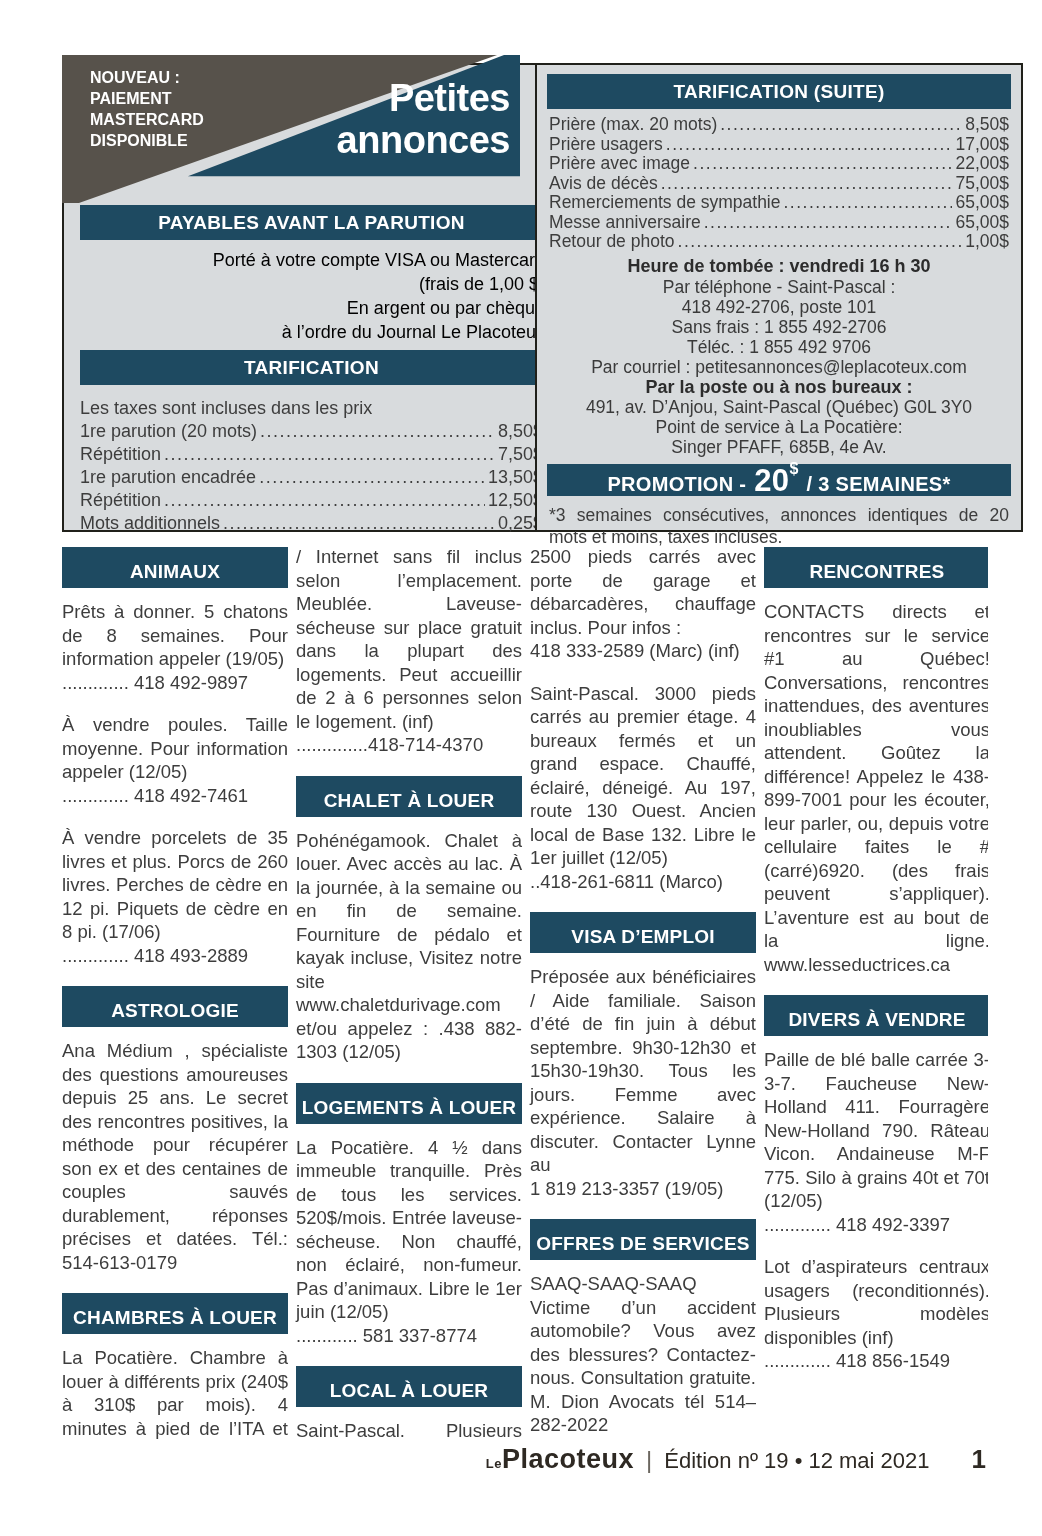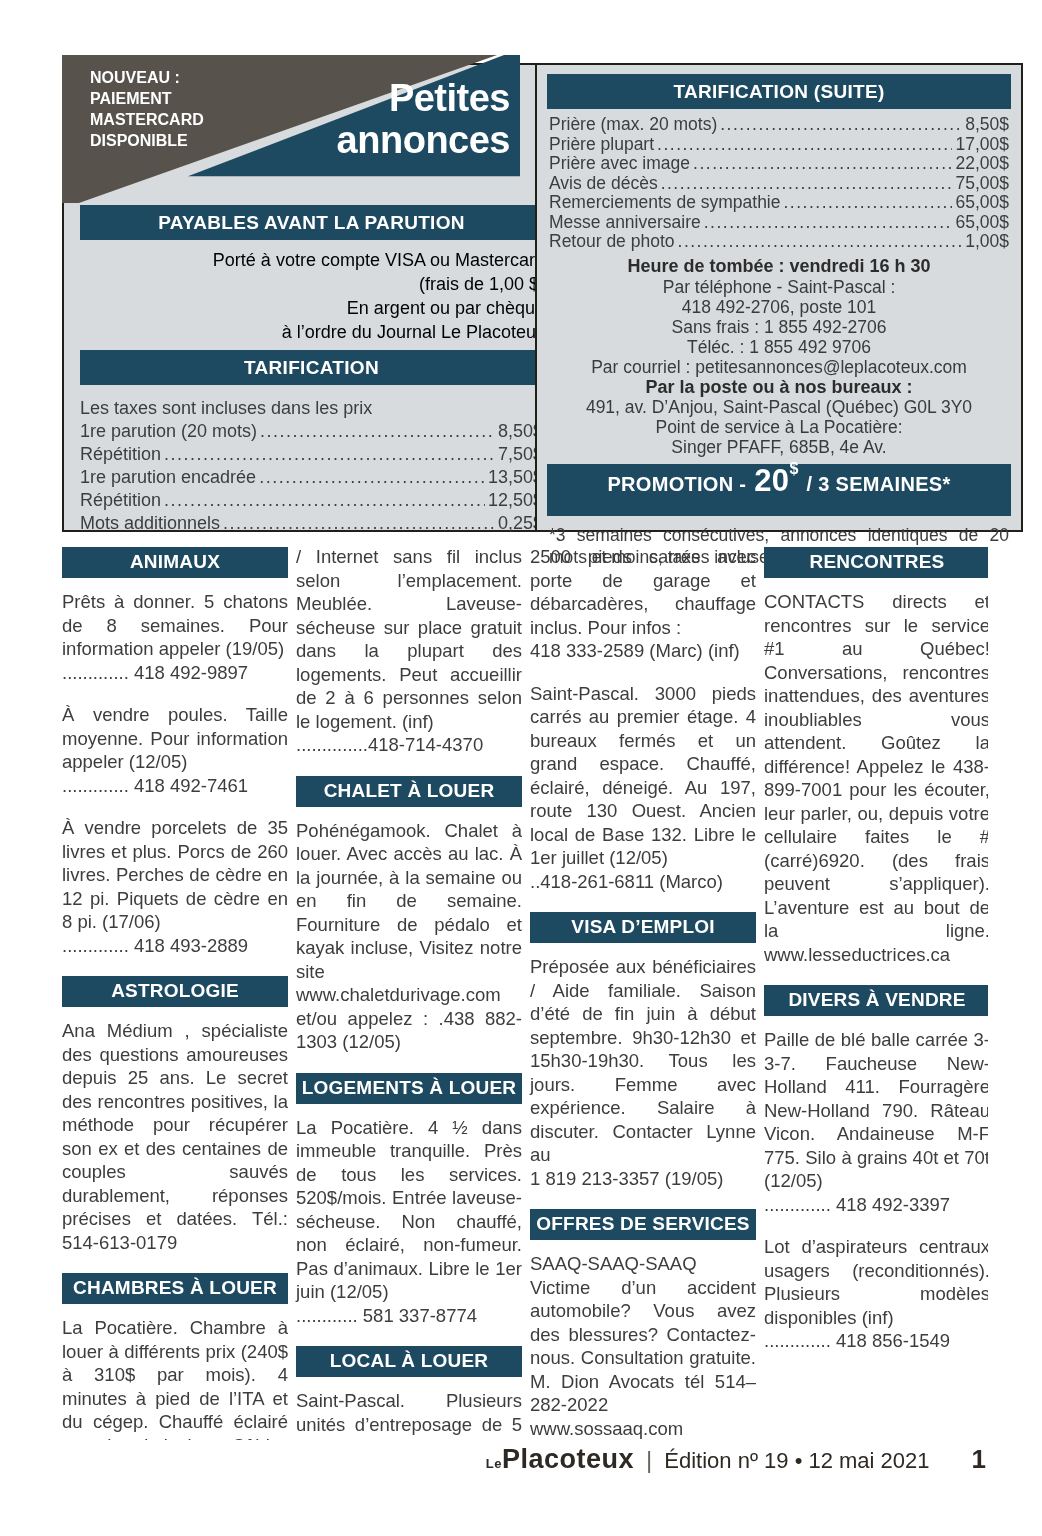--- a/index.html
+++ b/index.html
@@ -20,38 +20,38 @@
   #right-panel .price-row{font-size:17.5px;line-height:19.5px;}
   .pr-label{white-space:nowrap;}
   .pr-leader{flex:1;overflow:hidden;white-space:nowrap;margin:0 3px;}
   .pr-leader::after{content:"....................................................................................";letter-spacing:1.5px;}
   .pr-price{white-space:nowrap;}
 
   .deadline{font-weight:bold;text-align:center;font-size:18px;line-height:22px;margin-top:3px;color:#2c2c2c;}
   .contact-lines,.mail-lines{text-align:center;font-size:17.5px;line-height:20px;color:#3a3a3a;}
   .mail-header{font-weight:bold;text-align:center;font-size:18px;line-height:20px;color:#2c2c2c;}
 
-  .promo{margin-top:7px;display:flex;justify-content:center;align-items:baseline;gap:8px;padding:4px 0 20px;}
+  .promo{margin-top:7px;display:flex;justify-content:center;align-items:baseline;gap:8px;padding:4px 0 0;}
   .promo .p1,.promo .p2{font-size:20px;}
   .promo .amount{font-size:31px;line-height:26px;}
   .promo .cur{font-size:16px;vertical-align:super;position:relative;top:-9px;}
   .promo span{color:#fff;font-weight:bold;}
   .footnote{font-size:17.5px;line-height:22px;text-align:justify;margin:8px 2px 0;}
 
   
   #banner{position:absolute;left:62px;top:55px;width:458px;height:148px;z-index:5;}
   #banner .brown{position:absolute;left:0;top:0;width:100%;height:100%;background:#57524b;clip-path:polygon(0 0,95% 0,0 104%);}
   #banner .teal{position:absolute;left:0;top:0;width:100%;height:100%;background:#1e4a61;clip-path:polygon(96.5% 0,100% 0,100% 82%,27.5% 82%);}
   #banner .nouveau{position:absolute;left:28px;top:12px;color:#fff;font-weight:bold;font-size:16px;line-height:21px;z-index:6;}
   #banner .title{position:absolute;right:10px;top:22px;text-align:right;color:#fff;font-weight:bold;font-size:38px;line-height:42px;letter-spacing:-.5px;z-index:6;}
 
   
   #cols{position:absolute;left:62px;top:545px;width:926px;height:895px;display:flex;gap:8px;overflow:hidden;}
   .col{flex:0 0 226px;width:226px;}
-  .col-header{background:#1e4a61;color:#fff;font-weight:bold;font-size:19px;text-align:center;padding:4px 0 5px;margin:2px 0 12px;letter-spacing:.2px;}
+  .col-header{background:#1e4a61;color:#fff;font-weight:bold;font-size:19px;text-align:center;padding:14px 0 5px;margin:2px 0 12px;letter-spacing:.2px;}
   .ad{font-size:18.5px;line-height:23.5px;text-align:justify;margin-bottom:19px;color:#3d3d3d;hyphens:auto;}
   .phone-line{display:block;text-align:left;}
 
   
   #footer{position:absolute;top:1444px;right:56px;display:flex;align-items:baseline;color:#2e2923;}
   .brand-le{font-size:13px;font-weight:bold;letter-spacing:.5px;}
   .brand{font-size:27px;font-weight:bold;letter-spacing:.5px;}
   .foot-sep{font-size:24px;color:#6b665f;margin:0 12px;font-weight:normal;}
   .edition{font-size:22px;}
   .page-num{font-size:26px;font-weight:bold;margin-left:42px;}
@@ -115,21 +115,21 @@
 
 <div id="right-panel" class="panel">
   <div class="bar">TARIFICATION (SUITE)</div>
   <div class="price-rows" id="suite-rows" style="margin-top:6px;">
       <div class="price-row">
         <span class="pr-label">Prière (max. 20 mots)</span>
         <span class="pr-leader"></span>
         <span class="pr-price">8,50$</span>
       </div>
       <div class="price-row">
-        <span class="pr-label">Prière plupart </span>
+        <span class="pr-label">Prière usagers </span>
         <span class="pr-leader"></span>
         <span class="pr-price">17,00$</span>
       </div>
       <div class="price-row">
         <span class="pr-label">Prière avec image</span>
         <span class="pr-leader"></span>
         <span class="pr-price">22,00$</span>
       </div>
       <div class="price-row">
         <span class="pr-label">Avis de décès </span>

